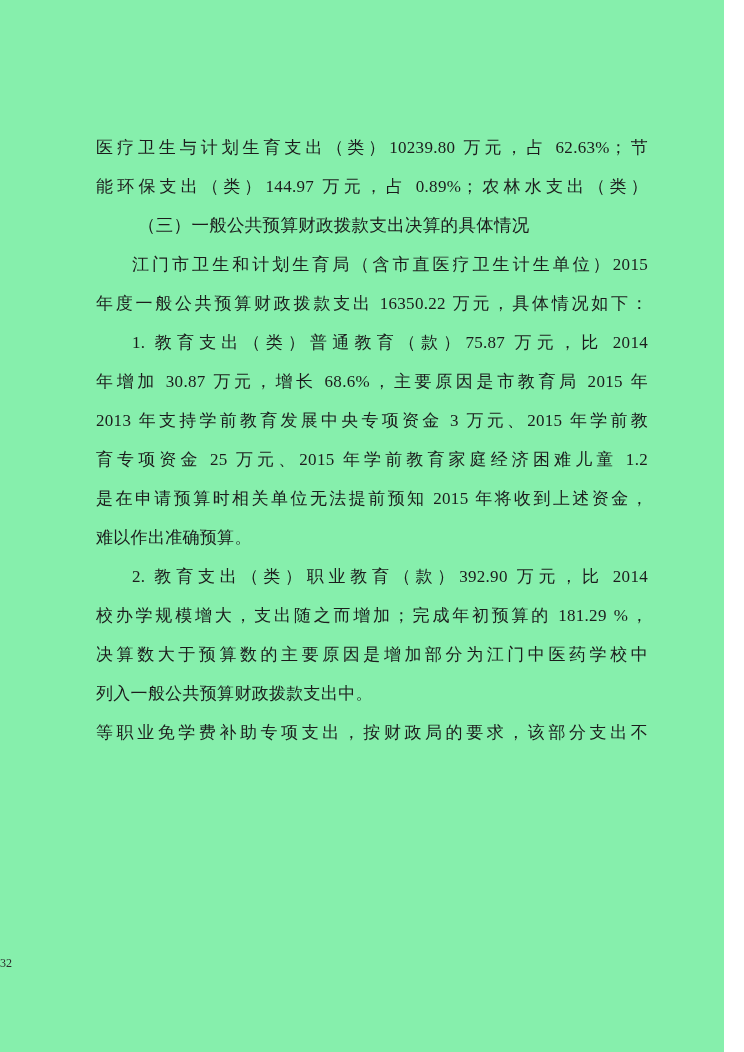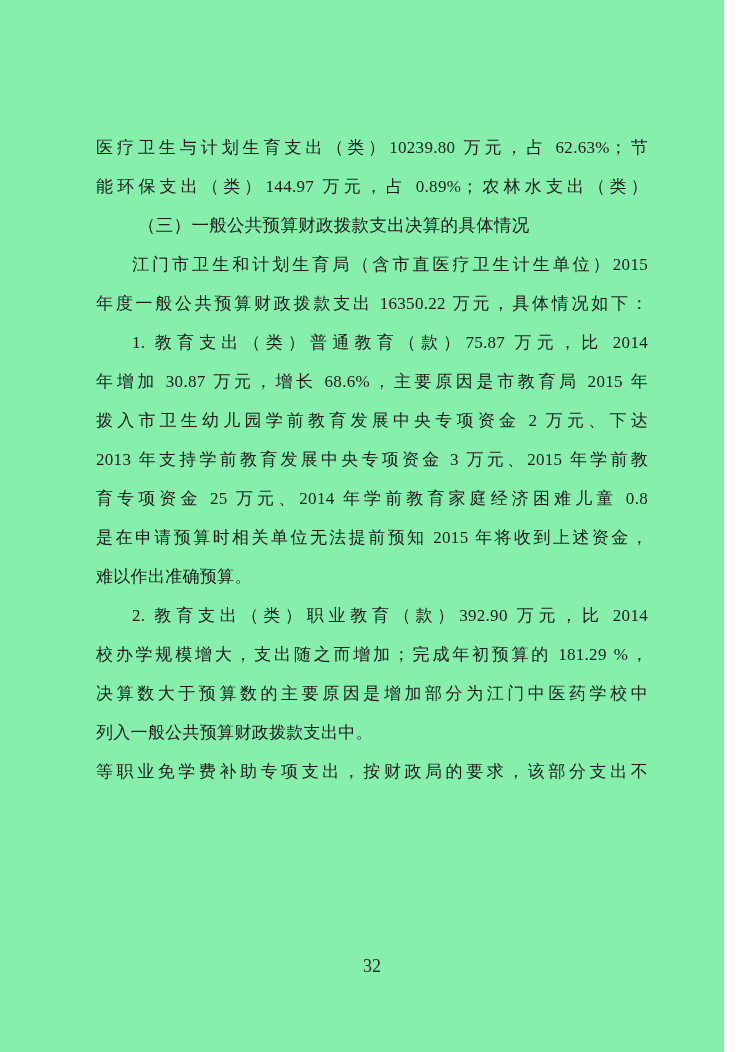--- a/index.html
+++ b/index.html
@@ -43,40 +43,39 @@
     font-weight: 400;
     text-indent: 42px;
     font-size: 17.5px;
     text-align-last: left;
   }
   .page-number {
     position: absolute;
     top: 956px;
     left: 0;
     width: 744px;
-    text-align: center;
-    font-size: 18px;
+    text-align: left;
+    font-size: 12px;
     color: #2a2a2a;
   }
 </style>
 </head>
 <body>
 
 <div class="page">
   <div class="text-block">
     <div class="line full">医疗卫生与计划生育支出（类）10239.80 万元，占 62.63%；节</div>
     <div class="line full">能环保支出（类）144.97 万元，占 0.89%；农林水支出（类）</div>
     <div class="line heading">（三）一般公共预算财政拨款支出决算的具体情况</div>
     <div class="line full indent">江门市卫生和计划生育局（含市直医疗卫生计生单位）2015</div>
     <div class="line full">年度一般公共预算财政拨款支出 16350.22 万元，具体情况如下：</div>
     <div class="line full indent">1. 教育支出（类）普通教育（款）75.87 万元，比 2014</div>
     <div class="line full">年增加 30.87 万元，增长 68.6%，主要原因是市教育局 2015 年</div>
-    <div class="line full">拨入市卫生幼儿园学前教育发展中央专项资金 2 万元、下达</div>
     <div class="line full">2013 年支持学前教育发展中央专项资金 3 万元、2015 年学前教</div>
-    <div class="line full">育专项资金 25 万元、2014 年学前教育家庭经济困难儿童 0.8</div>
+    <div class="line full">育专项资金 25 万元、2015 年学前教育家庭经济困难儿童 1.2</div>
     <div class="line full">是在申请预算时相关单位无法提前预知 2015 年将收到上述资金，</div>
     <div class="line short">难以作出准确预算。</div>
     <div class="line full indent">2. 教育支出（类）职业教育（款）392.90 万元，比 2014</div>
     <div class="line full">校办学规模增大，支出随之而增加；完成年初预算的 181.29 %，</div>
     <div class="line full">决算数大于预算数的主要原因是增加部分为江门中医药学校中</div>
     <div class="line short">列入一般公共预算财政拨款支出中。</div>
     <div class="line full">等职业免学费补助专项支出，按财政局的要求，该部分支出不</div>
   </div>
   <div class="page-number">32</div>
 </div>

